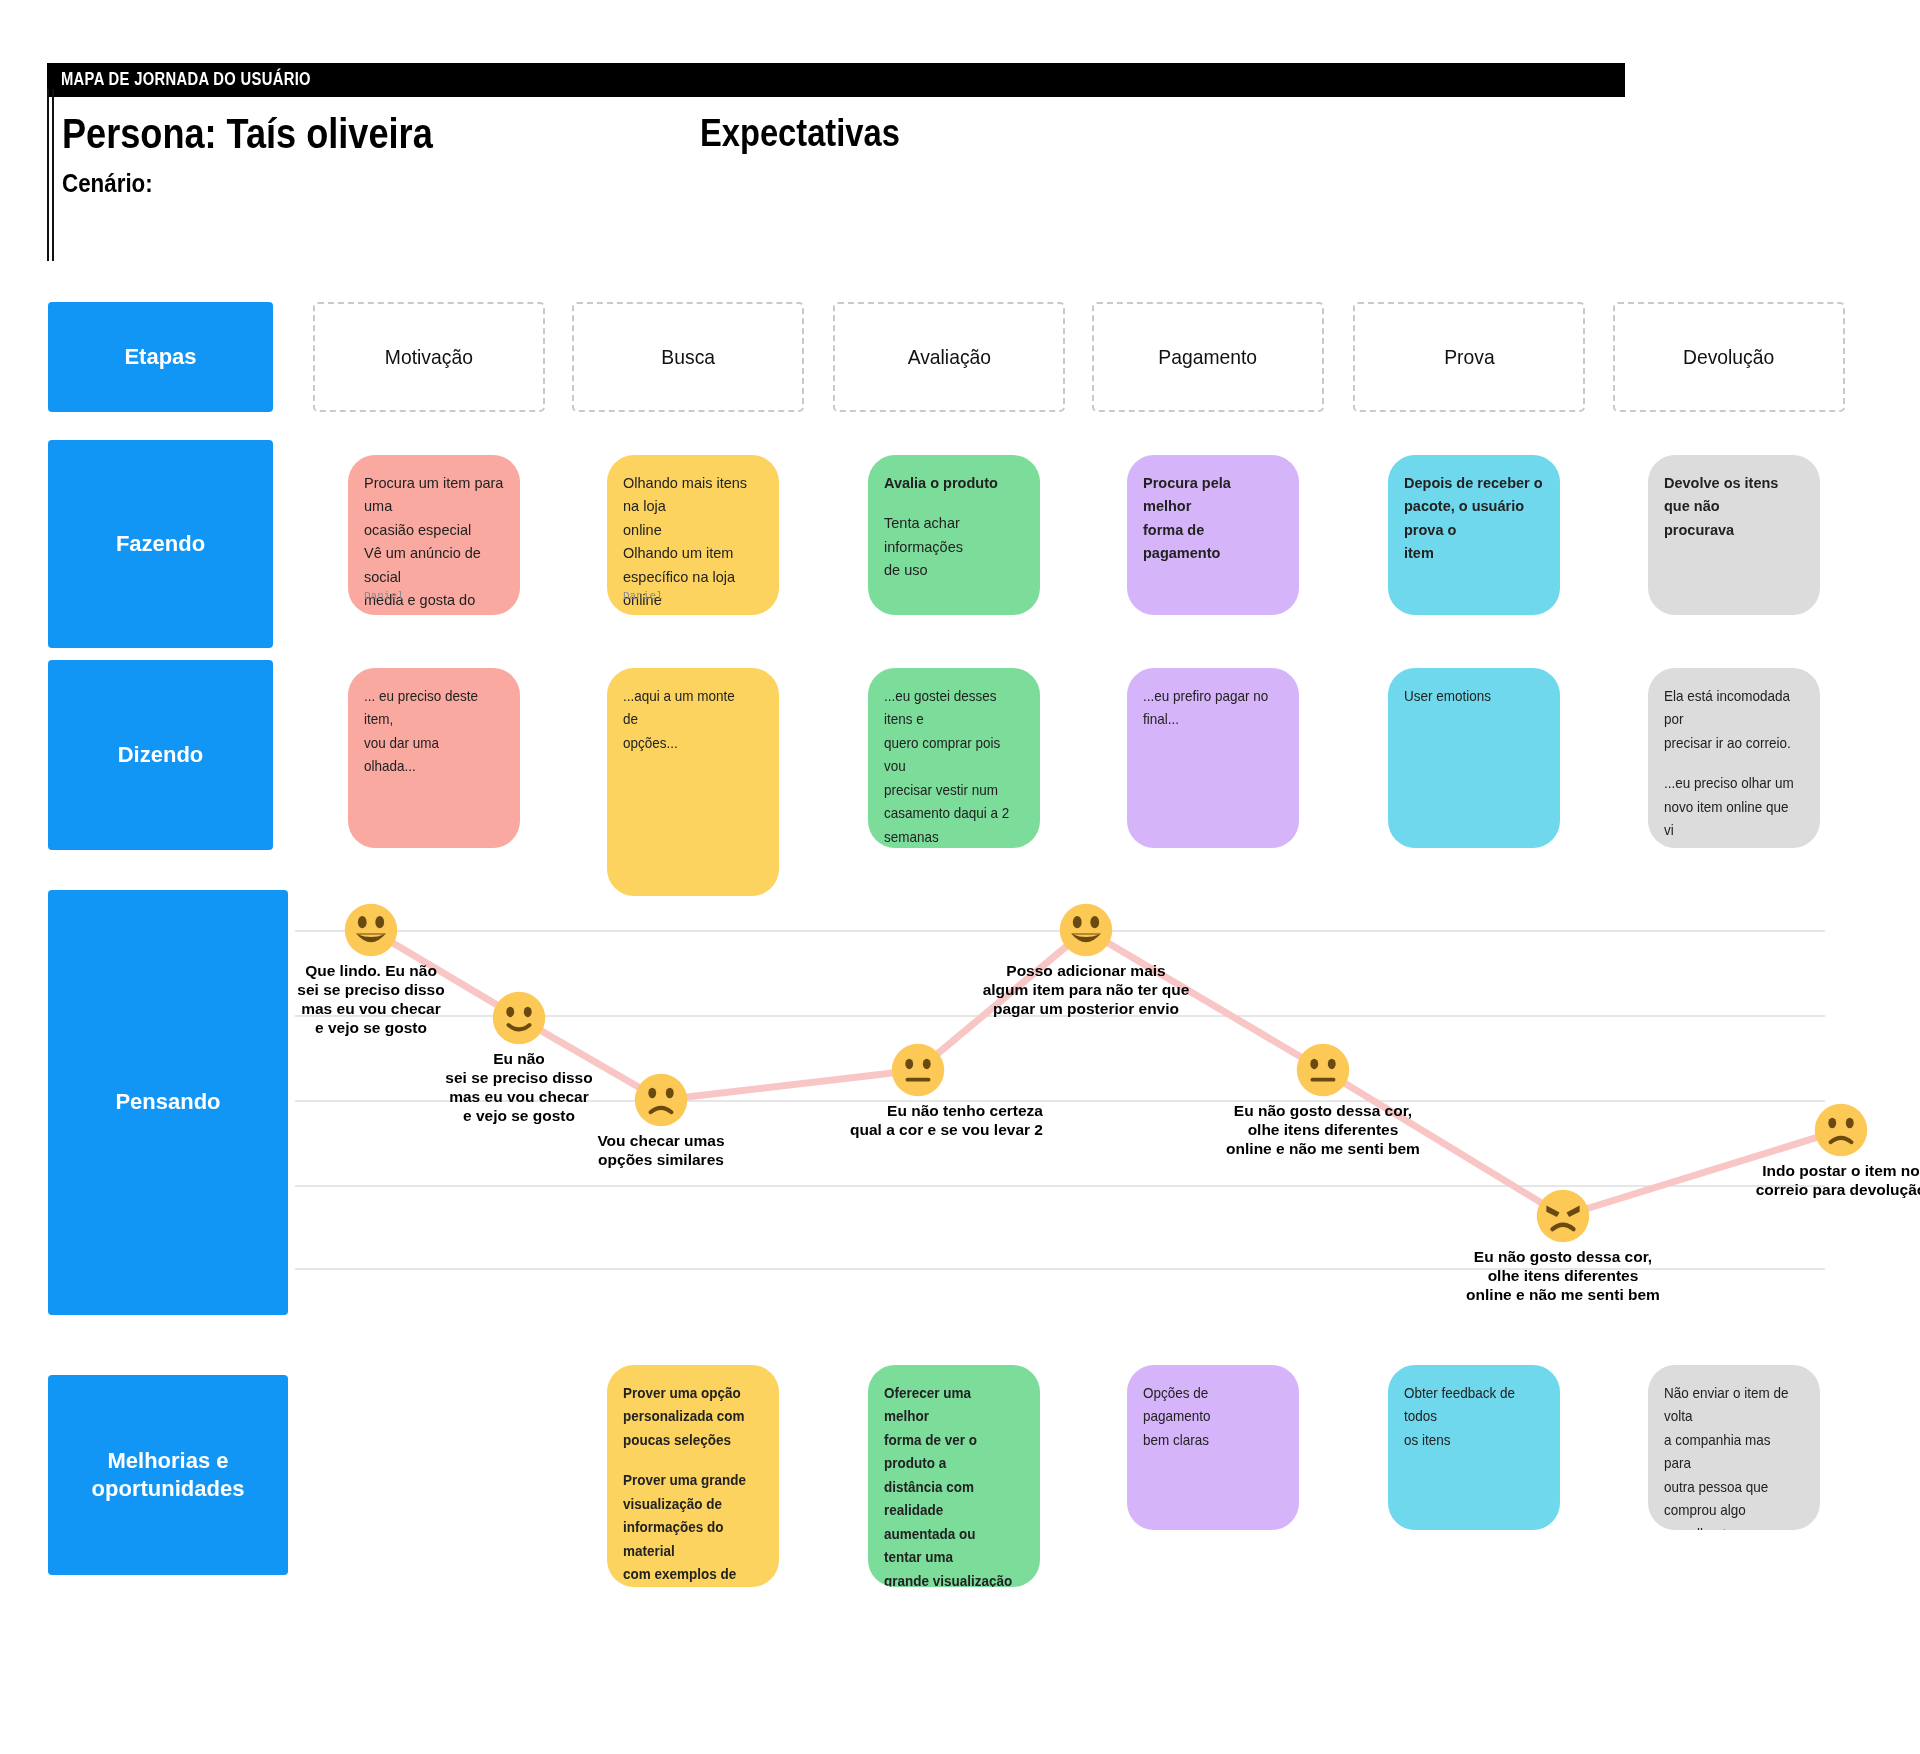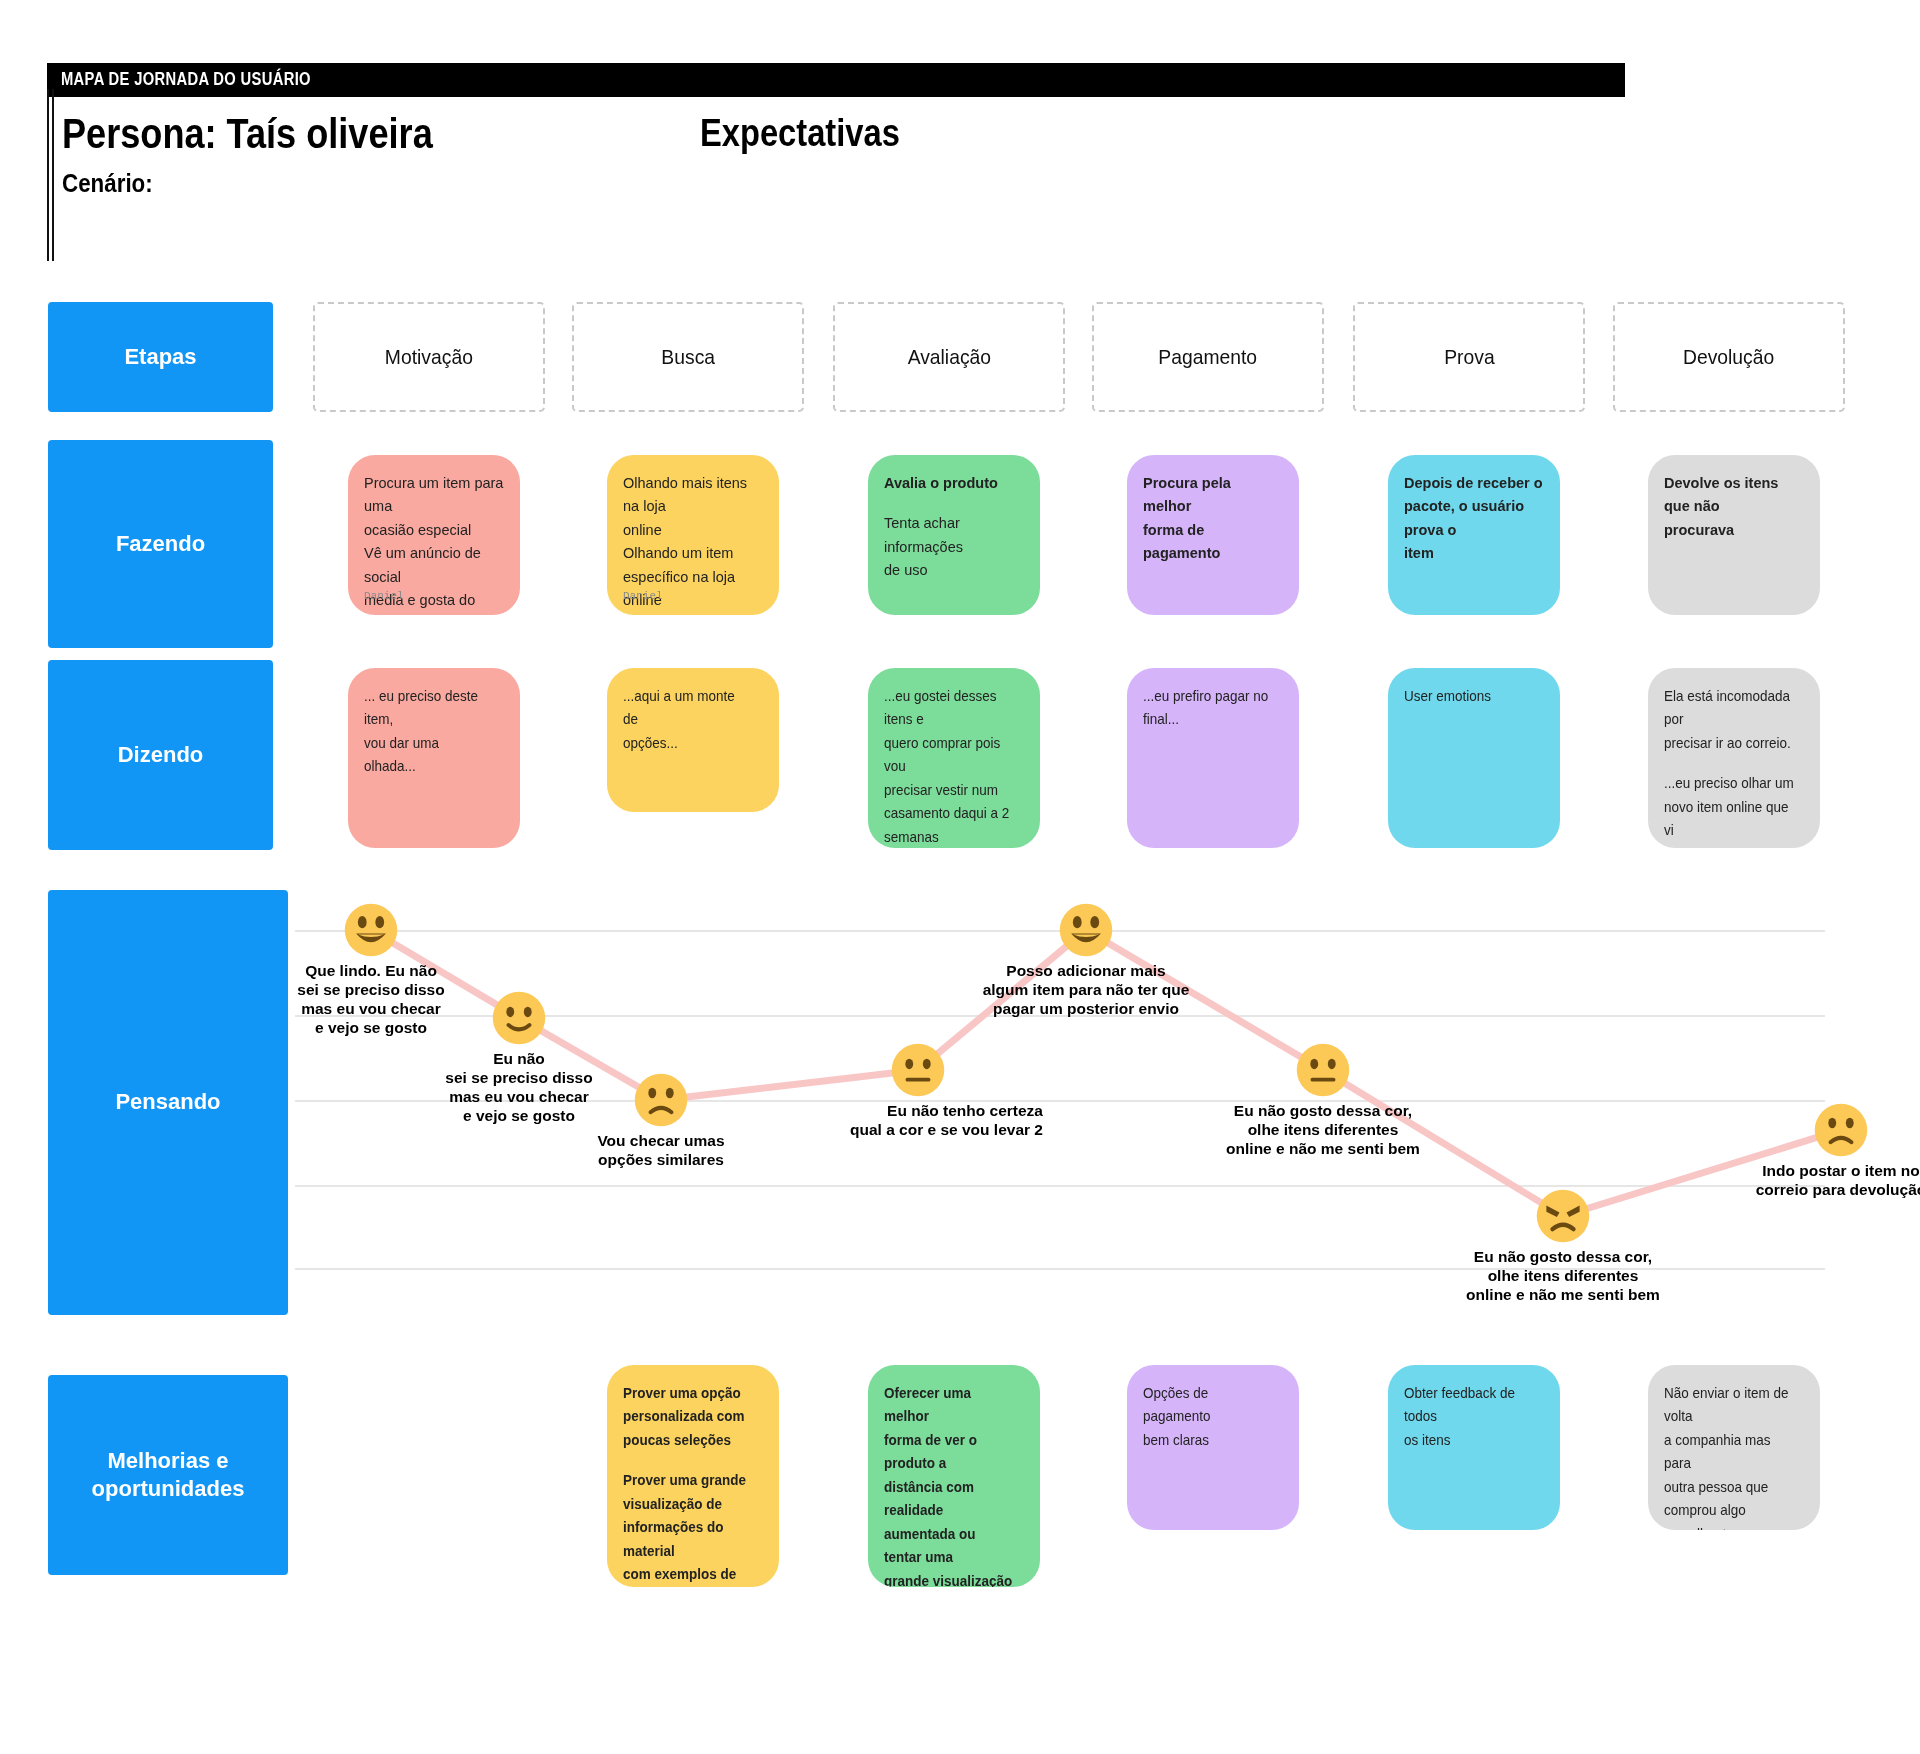--- a/index.html
+++ b/index.html
@@ -217,21 +217,21 @@
         <div class="ln b">Devolve os itens que não</div>
         <div class="ln b">procurava</div>
       </div>
     </div>
 
   <div id="dizendo-row">
       <div class="card narrow" style="left: 348px; top: 668px; width: 172px; height: 180px; background: rgb(249, 169, 160);">
         <div class="ln">... eu preciso deste item,</div>
         <div class="ln">vou dar uma olhada...</div>
       </div>
-      <div class="card narrow" style="left: 607px; top: 668px; width: 172px; height: 144px; background: rgb(251, 211, 94);">
+      <div class="card narrow" style="left: 607px; top: 668px; width: 172px; height: 228px; background: rgb(251, 211, 94);">
         <div class="ln">...aqui a um monte de</div>
         <div class="ln">opções...</div>
       </div>
       <div class="card narrow" style="left: 868px; top: 668px; width: 172px; height: 180px; background: rgb(124, 220, 154);">
         <div class="ln">...eu gostei desses itens e</div>
         <div class="ln">quero comprar pois vou</div>
         <div class="ln">precisar vestir num</div>
         <div class="ln">casamento daqui a 2</div>
         <div class="ln">semanas</div>
       </div>

